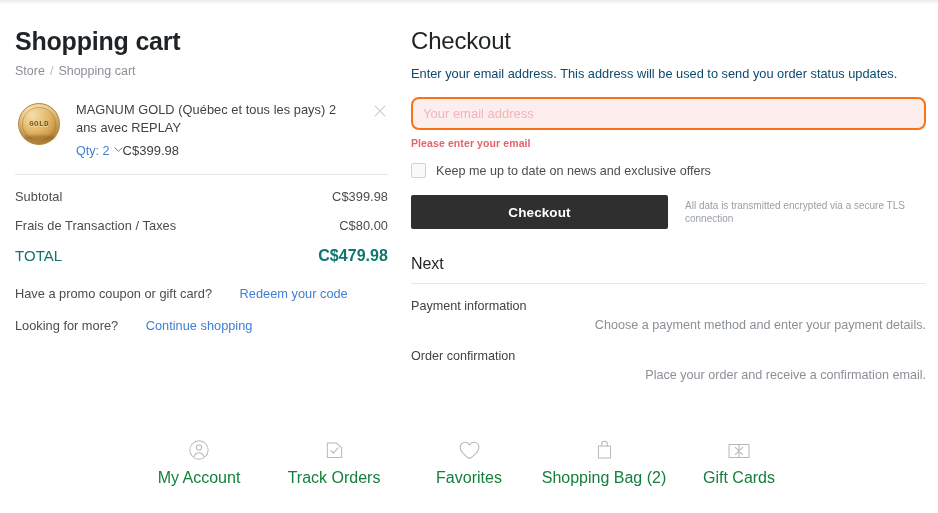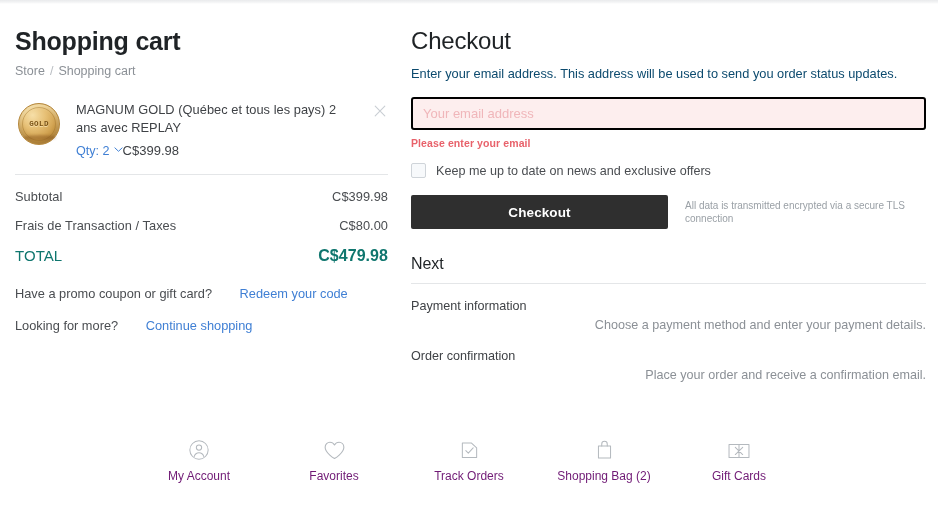--- a/index.html
+++ b/index.html
@@ -97,21 +97,21 @@
   
   .checkout { position:absolute; left:411px; top:26px; width:515px; }
   .co-title {
     font-size:24px; font-weight:400; color:#1f2326; line-height:30px; letter-spacing:-.2px;
   }
   .co-sub {
     margin-top: 9px; font-size:12.8px; color:#0c4a6e; line-height:17px;
   }
   .email-wrap { margin-top:15px; }
   .email-input {
-    width:515px; height:33px; border:2px solid #000000; border-radius:3px;
+    width:515px; height:33px; border:2px solid #f97316; border-radius:8px;
     background:#fdeeee; padding:0 10px;
     font-family:"Liberation Sans", sans-serif; font-size:13px; color:#3f4246;
     outline:none;
   }
   .email-input::placeholder { color:#f0b6ba; }
   .err-msg {
     margin-top:7px; font-size:10.5px; color:#e8626b; font-weight:600; letter-spacing:.1px;
   }
 
   .opt-row { margin-top:14px; display:flex; align-items:center; }
@@ -143,21 +143,21 @@
   
   .botnav {
     position:absolute; left:0; top:437px; width:938px;
     display:flex; justify-content:center; gap:0;
   }
   .nav-item {
     width:135px; display:flex; flex-direction:column; align-items:center; cursor:pointer;
   }
   .nav-ico { height:26px; display:flex; align-items:center; justify-content:center; color:#b4b9be; }
   .nav-ico svg{ display:block; }
-  .nav-lab { margin-top:6px; font-size:12px; color:#701a75; white-space:nowrap; }
+  .nav-lab { margin-top:6px; font-size:16px; color:#15803d; white-space:nowrap; }
 </style>
 </head>
 <body>
 
 <div class="page">
 
   <div class="topstrip"></div>
 
   <div class="cart">
 
@@ -268,39 +268,39 @@
           <circle cx="12" cy="12" r="10"></circle>
             <circle cx="12" cy="9.4" r="2.9"></circle>
           <path d="M6.7 19.2c.9-2.7 2.9-4.2 5.3-4.2s4.4 1.5 5.3 4.2" stroke-linecap="round"></path>
         </svg>
       </div>
       <div class="nav-lab">My Account</div>
     </div>
 
     <div class="nav-item">
       <div class="nav-ico">
-        <svg width="23" height="21" viewBox="0 0 24 22" fill="none" stroke="#b4b9be" stroke-width="1.15">
-          <path d="M12 19.4 C12 19.4 2.2 13.6 2.2 7.6 C2.2 4.4 4.6 2.3 7.2 2.3 C9.4 2.3 11.1 3.6 12 5.2 C12.9 3.6 14.6 2.3 16.8 2.3 C19.4 2.3 21.8 4.4 21.8 7.6 C21.8 13.6 12 19.4 12 19.4 Z" stroke-linejoin="round"></path>
-        </svg>
-      </div>
-      <div class="nav-lab">Favorites</div>
-    </div>
-
-    <div class="nav-item">
-      <div class="nav-ico">
         <svg width="21" height="22" viewBox="0 0 22 24" fill="none" stroke="#b4b9be" stroke-width="1.1">
           <path d="M3.2 4.4 L13.2 4.4 L18.8 9.6 L18.8 20.2 L3.2 20.2 Z" stroke-linejoin="round"></path>
           <path d="M7 12.6 L9.7 15.4 L15 9.6" stroke-linecap="round" stroke-linejoin="round"></path>
         </svg>
       </div>
       <div class="nav-lab">Track Orders</div>
     </div>
 
     <div class="nav-item">
       <div class="nav-ico">
+        <svg width="23" height="21" viewBox="0 0 24 22" fill="none" stroke="#b4b9be" stroke-width="1.15">
+          <path d="M12 19.4 C12 19.4 2.2 13.6 2.2 7.6 C2.2 4.4 4.6 2.3 7.2 2.3 C9.4 2.3 11.1 3.6 12 5.2 C12.9 3.6 14.6 2.3 16.8 2.3 C19.4 2.3 21.8 4.4 21.8 7.6 C21.8 13.6 12 19.4 12 19.4 Z" stroke-linejoin="round"></path>
+        </svg>
+      </div>
+      <div class="nav-lab">Favorites</div>
+    </div>
+
+    <div class="nav-item">
+      <div class="nav-ico">
         <svg width="19" height="22" viewBox="0 0 20 24" fill="none" stroke="#b4b9be" stroke-width="1.1">
           <path d="M3.4 7.6 L16.6 7.6 L16.6 20.6 L3.4 20.6 Z" stroke-linejoin="round"></path>
           <path d="M7 7.6 L7 5.4 C7 3.5 8.3 2.4 10 2.4 C11.7 2.4 13 3.5 13 5.4 L13 7.6" stroke-linecap="round"></path>
         </svg>
       </div>
       <div class="nav-lab">Shopping Bag (2)</div>
     </div>
 
     <div class="nav-item">
       <div class="nav-ico">

